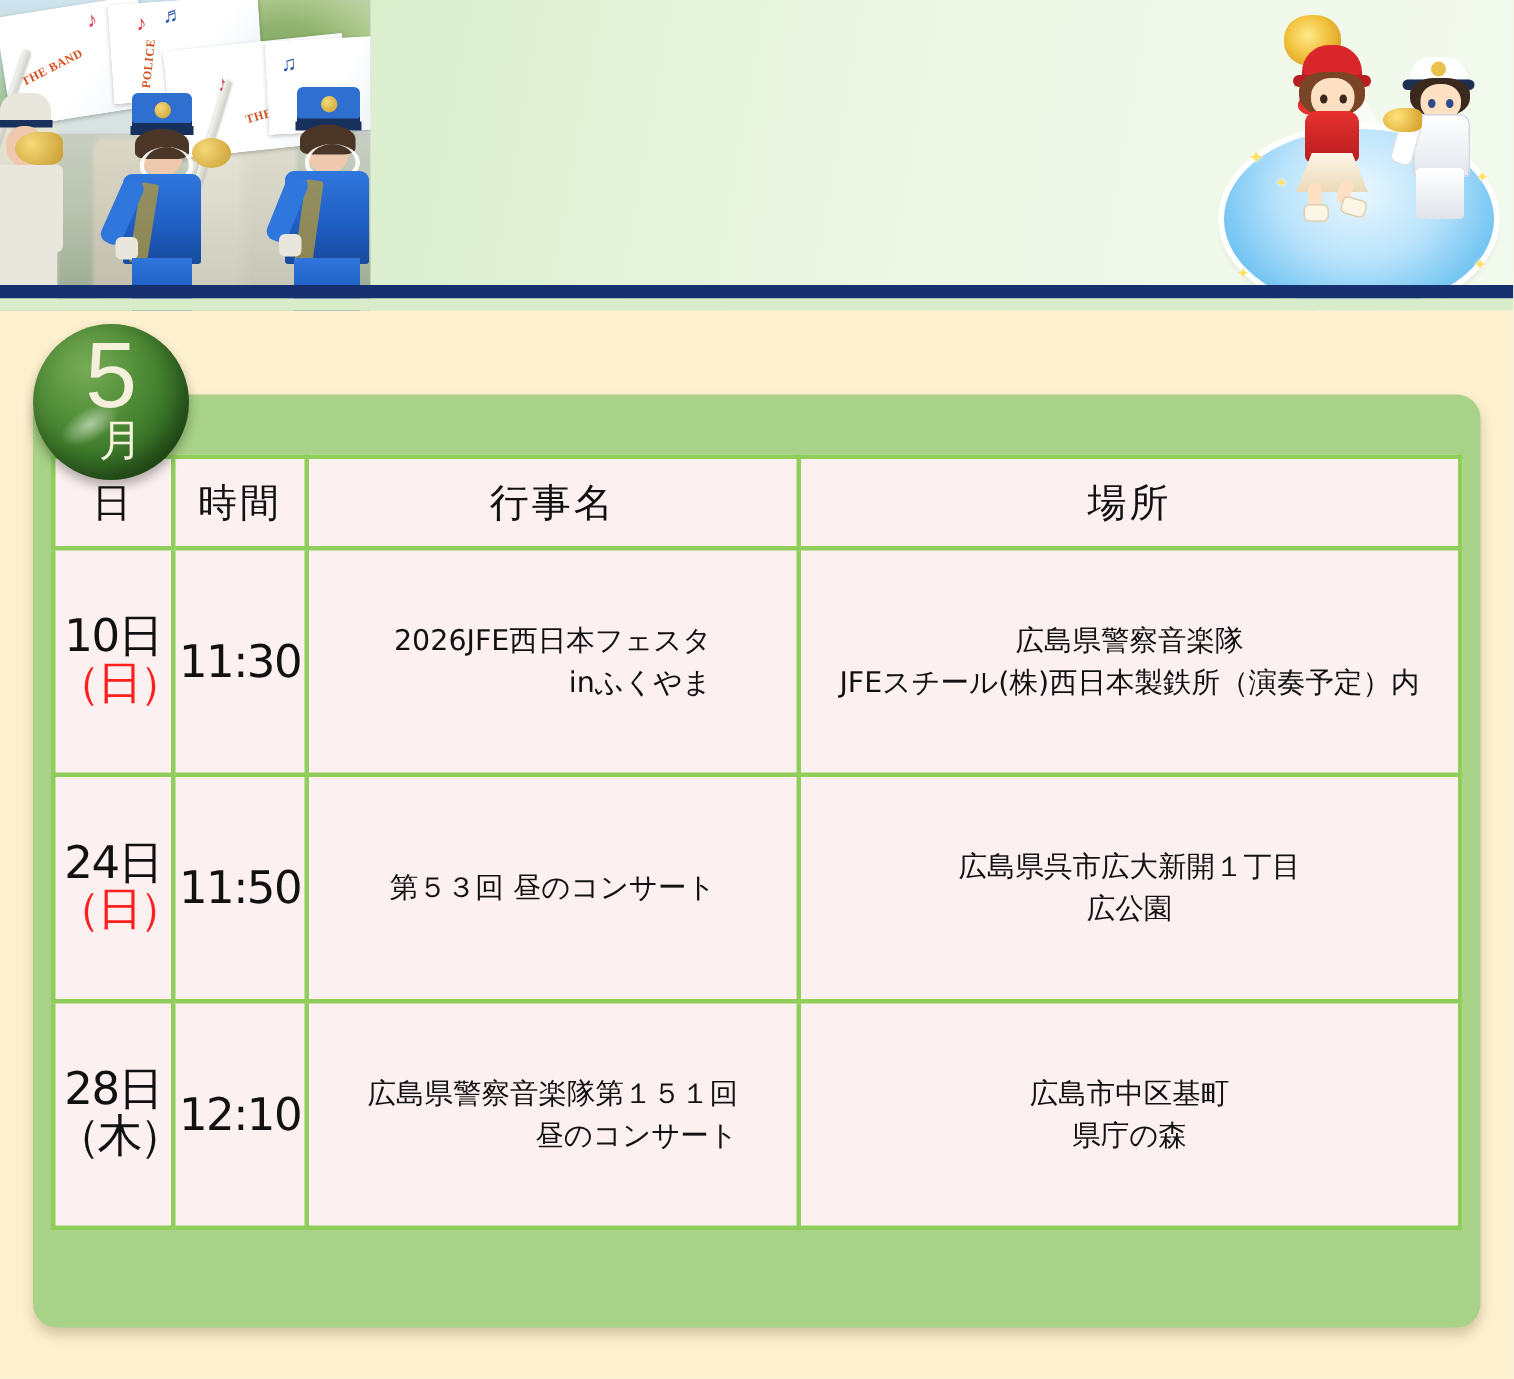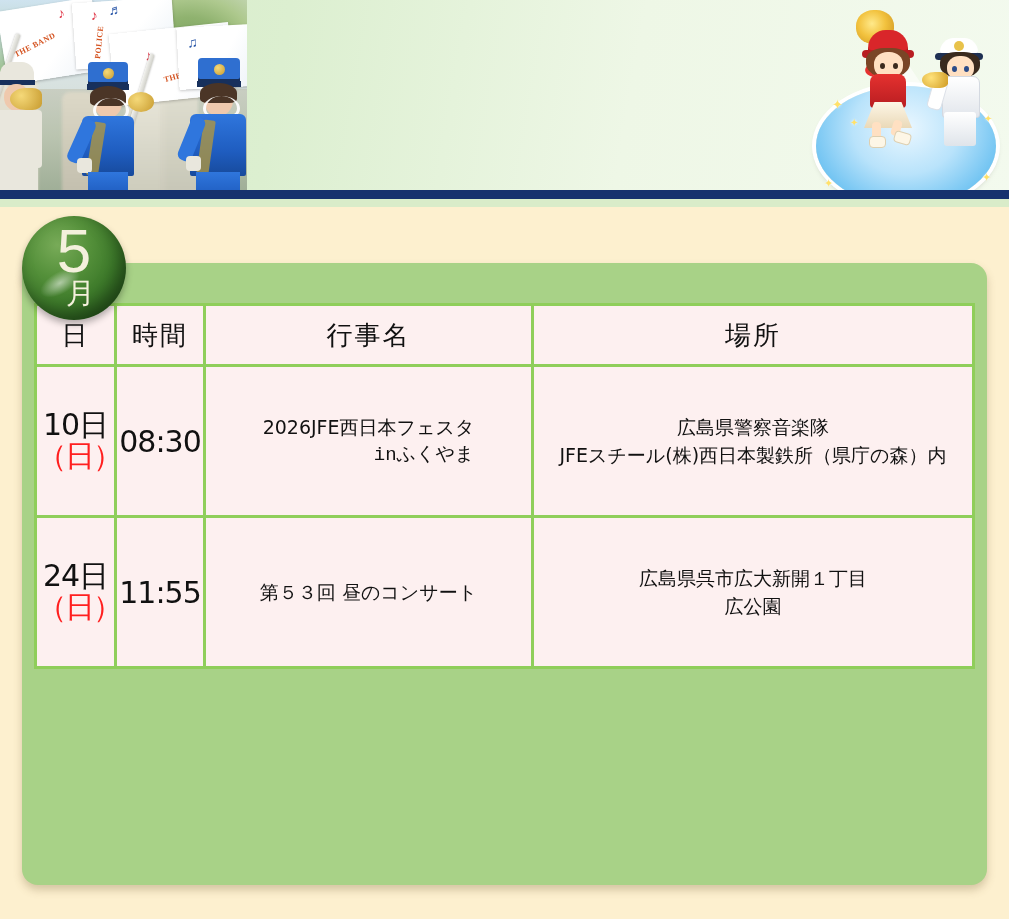--- a/index.html
+++ b/index.html
@@ -182,21 +182,21 @@
   col.c-place{width:441px;}
   table.sched th{height:58px;font-size:26px;font-weight:normal;letter-spacing:2px;}
   table.sched td{height:148px;}
 
   .day-main{font-size:30px;line-height:1.02;letter-spacing:-1px;white-space:nowrap;}
   .day-sub{font-size:30px;line-height:1.02;letter-spacing:-2px;white-space:nowrap;}
   .day-sub .wk-sun{color:#ff1f1f;}
   .day-sub .wk-oth{color:#111;}
   .time-txt{font-size:30px;letter-spacing:-1px;white-space:nowrap;}
   .evt{font-size:19px;line-height:1.5;display:inline-block;text-align:left;}
-  .evt .l2{display:block;text-align:right;font-family:Liberation Mono, monospace;}
+  .evt .l2{display:block;text-align:right;}
   .plc{font-size:19px;line-height:1.5;}
   .plc .l1,.plc .l2{display:block;}
 </style>
 </head>
 <body>
 
 <div class="header">
 
   <div class="photo">
     <div class="sky"></div>
@@ -339,50 +339,71 @@
       <th>場所</th>
     </tr>
   </thead>
   <tbody>
     <tr>
       <td>
         <div class="day-main">10日</div>
         <div class="day-sub"><span class="wk-sun">（日）</span></div>
       </td>
       <td>
-        <div class="time-txt">08:30</div>
+        <div class="time-txt">11:30</div>
       </td>
       <td>
         <span class="evt">
           <span>2026JFE西日本フェスタ</span>
           <span class="l2">inふくやま</span>
         </span>
       </td>
       <td>
         <div class="plc">
           <span class="l1">広島県警察音楽隊</span>
-          <span class="l2">JFEスチール(株)西日本製鉄所（県庁の森）内</span>
+          <span class="l2">JFEスチール(株)西日本製鉄所（演奏予定）内</span>
         </div>
       </td>
     </tr>
     <tr>
       <td>
         <div class="day-main">24日</div>
         <div class="day-sub"><span class="wk-sun">（日）</span></div>
       </td>
       <td>
-        <div class="time-txt">11:55</div>
+        <div class="time-txt">11:50</div>
       </td>
       <td>
         <span class="evt">
           <span>第５３回 昼のコンサート</span>
           <span class="l2"></span>
         </span>
       </td>
       <td>
         <div class="plc">
           <span class="l1">広島県呉市広大新開１丁目</span>
           <span class="l2">広公園</span>
         </div>
       </td>
     </tr>
+    <tr>
+      <td>
+        <div class="day-main">28日</div>
+        <div class="day-sub"><span class="wk-oth">（木）</span></div>
+      </td>
+      <td>
+        <div class="time-txt">12:10</div>
+      </td>
+      <td>
+        <span class="evt">
+          <span>広島県警察音楽隊第１５１回</span>
+          <span class="l2">昼のコンサート</span>
+        </span>
+      </td>
+      <td>
+        <div class="plc">
+          <span class="l1">広島市中区基町</span>
+          <span class="l2">県庁の森</span>
+        </div>
+      </td>
+    </tr>
   </tbody>
 </table>
 
 </body></html>

